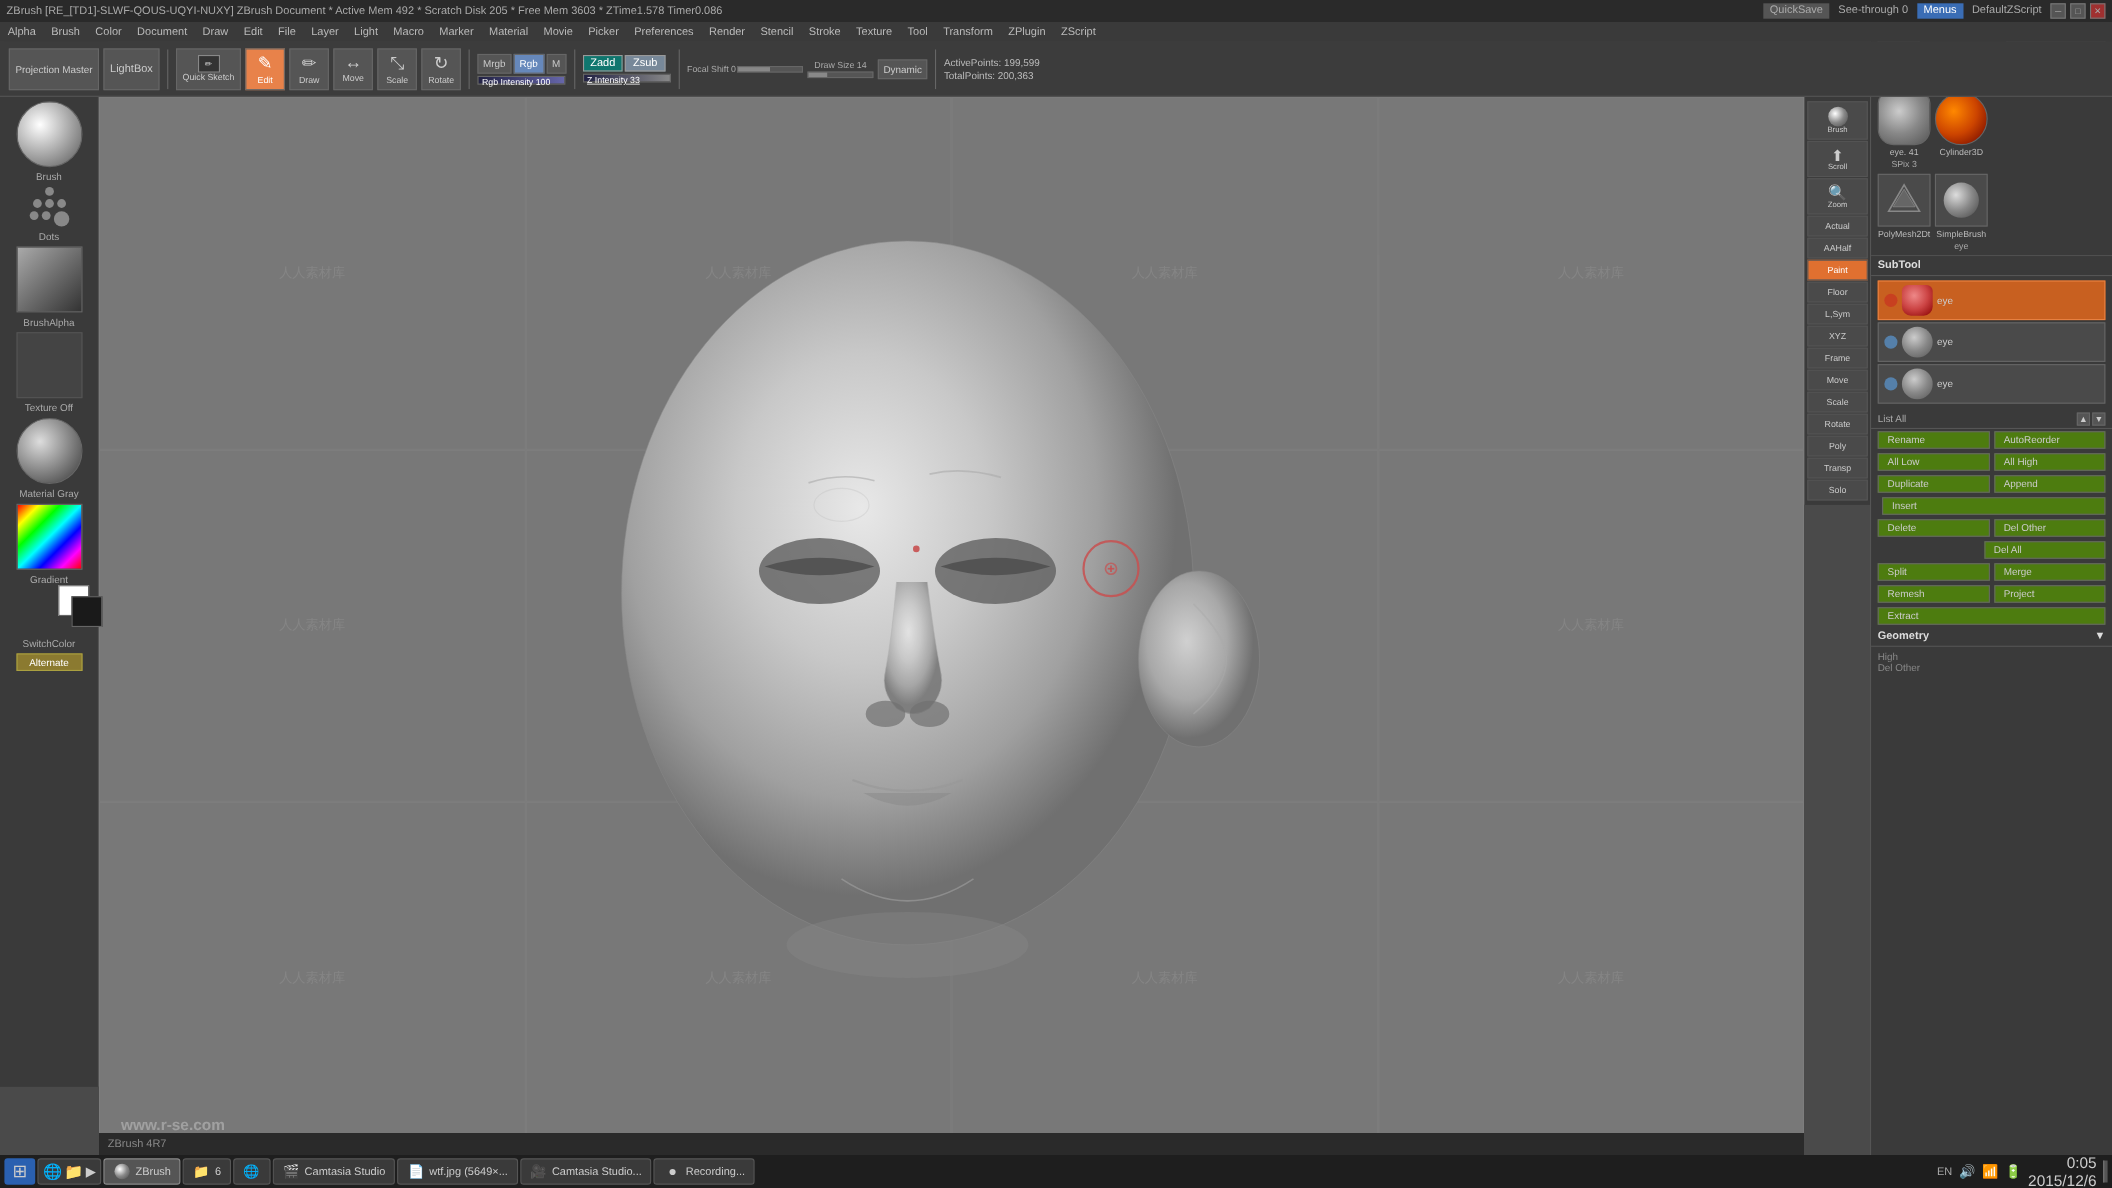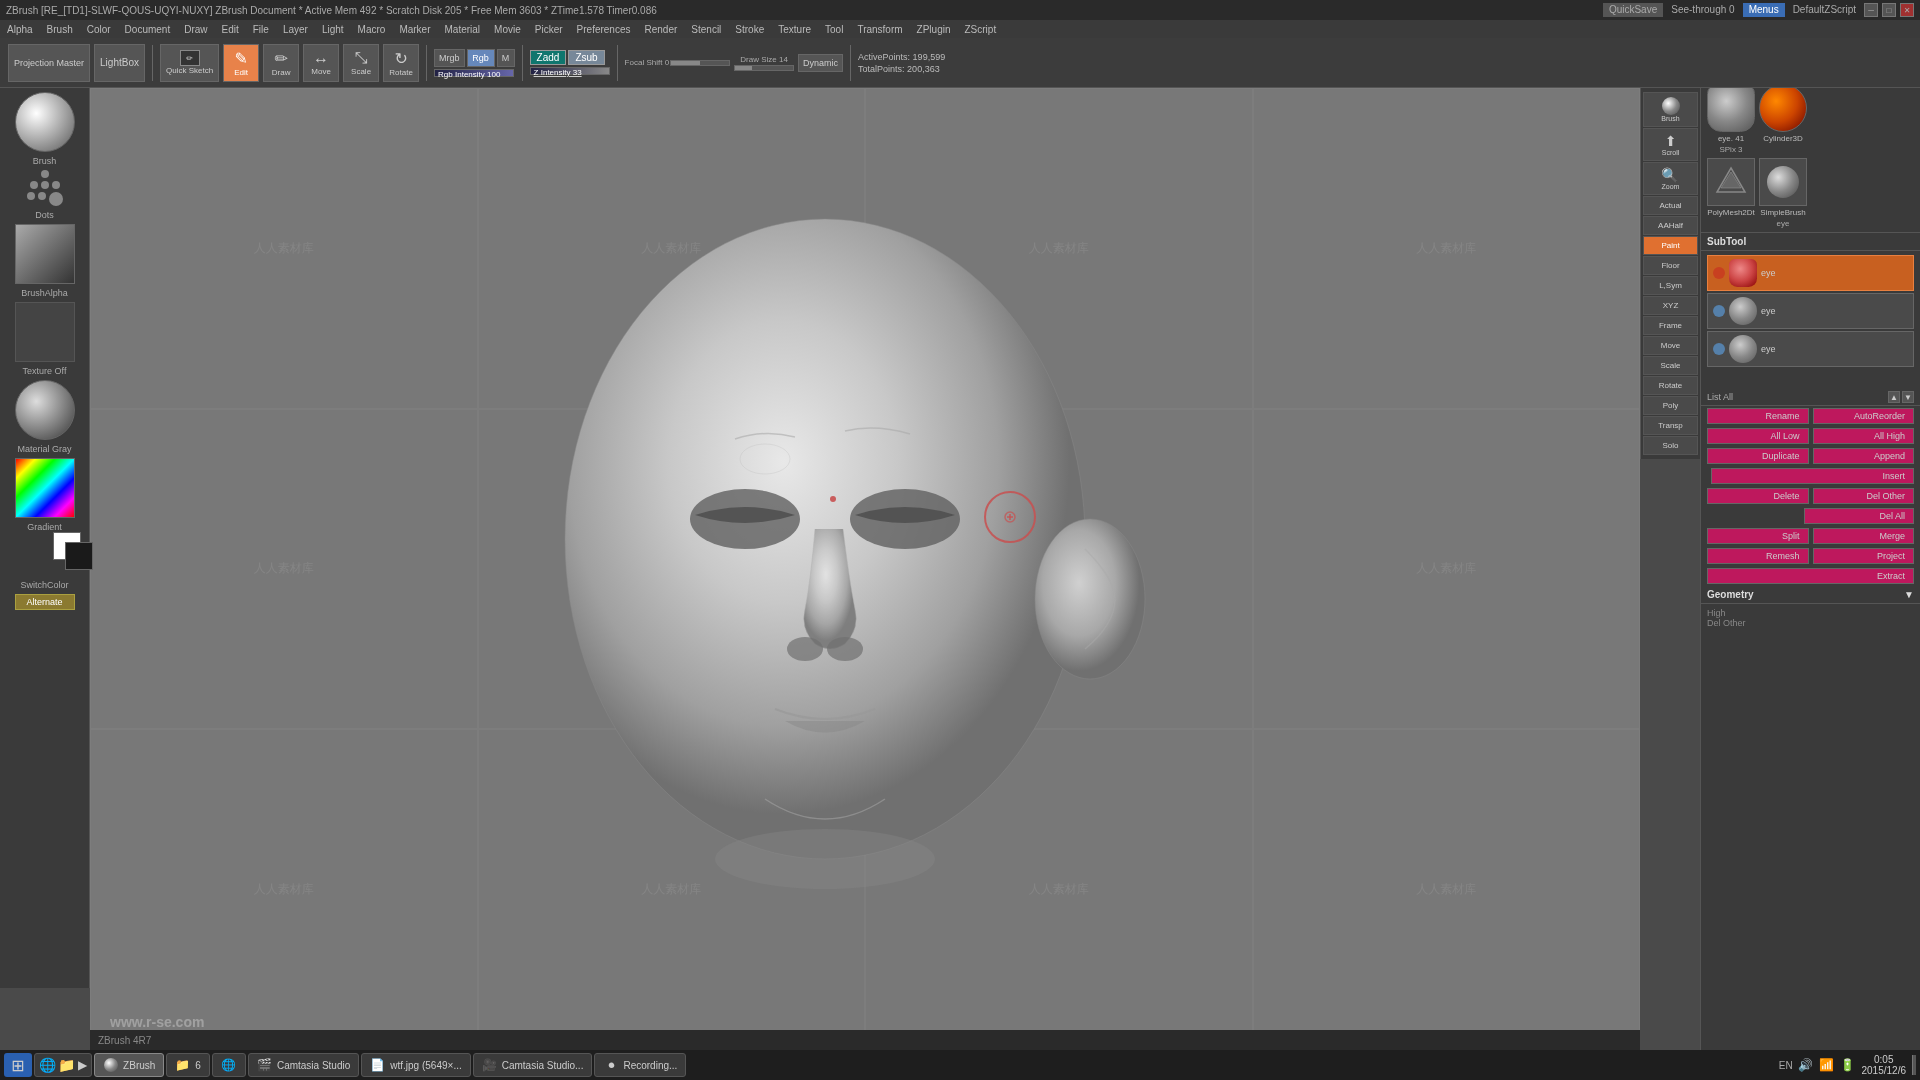--- a/index.html
+++ b/index.html
@@ -317,23 +317,23 @@
     }
     .taskbar-sep { flex: 1; }
     .taskbar-right {
       display: flex;
       align-items: center;
       gap: 6px;
       font-size: 10px;
       color: #aaa;
     }
     .taskbar-clock {
-      font-size: 10px;
+      font-size: 14px;
       color: #ccc;
-      text-align: center;
+      text-align: right;
     }
 
     
     #status-bar {
       position: absolute;
       bottom: 30px;
       left: 90px;
       right: 280px;
       height: 20px;
       background: #2a2a2a;
@@ -411,28 +411,28 @@
 
     
     .action-row {
       display: flex;
       align-items: center;
       justify-content: space-between;
       padding: 2px 6px;
       gap: 4px;
     }
     .action-btn {
-      background: #be185d;
+      background: #4d7c0f;
       border: 1px solid #666;
       color: #ccc;
       font-size: 9px;
       padding: 2px 8px;
       cursor: pointer;
       flex: 1;
-      text-align: right;
+      text-align: left;
     }
 
     
     #head-svg {
       position: absolute;
       top: 50%;
       left: 50%;
       transform: translate(-50%, -50%);
     }
 
@@ -850,21 +850,21 @@
       <span class="st-name">eye</span>
     </div>
 
     <div class="subtool-item" style="margin-top:2px;">
       <div style="width:12px;height:12px;border-radius:50%;background:#5580aa;"></div>
       <div style="width:28px;height:28px;background:radial-gradient(circle at 40% 35%,#ccc,#888,#555);border-radius:50%;"></div>
       <span class="st-name">eye</span>
     </div>
   </div>
 
-  <div style="padding:2px 6px;border-bottom:1px solid #555;margin-top:16px;">
+  <div style="padding:2px 6px;border-bottom:1px solid #555;">
     <div style="display:flex;justify-content:space-between;align-items:center;">
       <span style="font-size:9px;color:#aaa;">List All</span>
       <div style="display:flex;gap:2px;">
         <div class="rp-scroll-arrow">▲</div>
         <div class="rp-scroll-arrow">▼</div>
       </div>
     </div>
   </div>
 
   <div class="action-row">

